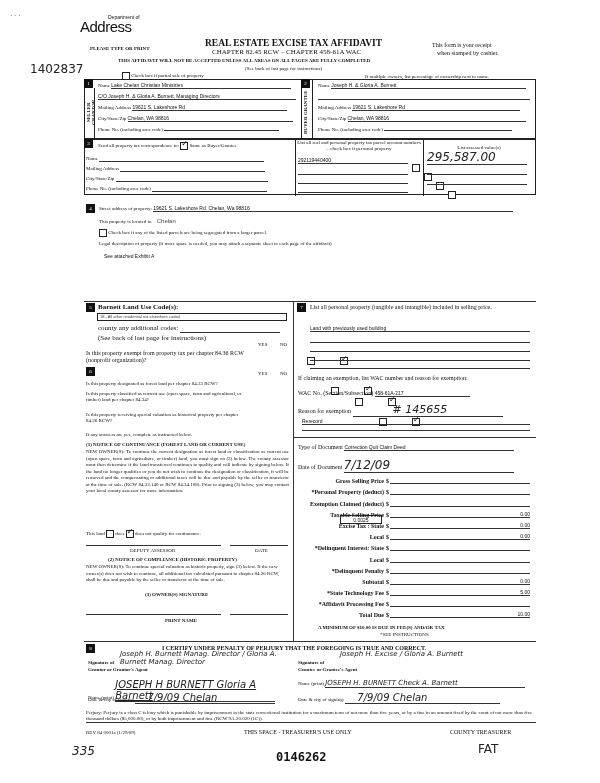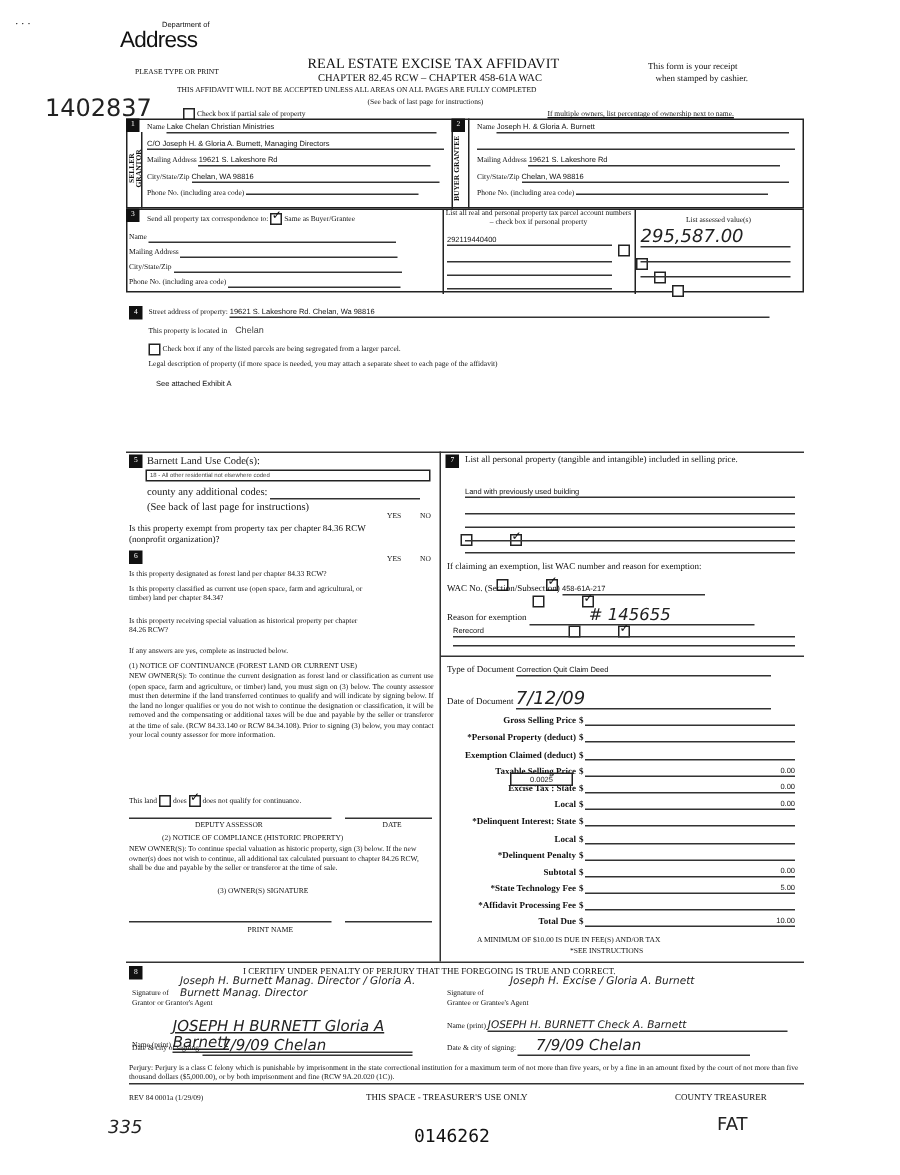--- a/index.html
+++ b/index.html
@@ -7,21 +7,21 @@
   .abs { position: absolute; }
   .sans { font-family: "Liberation Sans", sans-serif; }
   .hand { font-family: "DejaVu Sans", sans-serif; font-style: italic; color: #222; }
   .box { border: 1px solid #222; }
   .line { border-bottom: 1px solid #333; }
   .cb { display: inline-block; width: 8px; height: 8px; border: 1px solid #222; vertical-align: middle; position: relative; background: #fff; }
   .cb.checked::after { content: "✓"; position: absolute; left: 0px; top: -4px; font-size: 8px; }
   .t6 { font-size: 6px; }
   .t5 { font-size: 5px; }
   .t7 { font-size: 7px; }
-  .bold { font-weight: normal; }
+  .bold { font-weight: bold; }
   .marker { width: 9px; height: 9px; background: #111; color: #fff; font-size: 5px; text-align: center; line-height: 9px; }
   .vert { writing-mode: vertical-rl; transform: rotate(180deg); font-size: 5px; font-weight: bold; text-align: center; }
 </style>
 </head>
 <body>
 
 
 
 
 <div class="abs t7" style="left:10px;top:12px;">· ·  ·</div>
@@ -35,21 +35,21 @@
 
 
 <div class="abs bold" style="left:205px;top:38px;font-size:9.5px;">REAL ESTATE EXCISE TAX AFFIDAVIT</div>
 <div class="abs t7" style="left:212px;top:48px;">CHAPTER 82.45 RCW – CHAPTER 458-61A WAC</div>
 <div class="abs t6" style="left:432px;top:42px;">This form is your receipt</div>
 <div class="abs t6" style="left:437px;top:50px;">when stamped by cashier.</div>
 <div class="abs t5 bold" style="left:118px;top:58px;">THIS AFFIDAVIT WILL NOT BE ACCEPTED UNLESS ALL AREAS ON ALL PAGES ARE FULLY COMPLETED</div>
 <div class="abs t5" style="left:245px;top:66px;">(See back of last page for instructions)</div>
 
 
-<div class="abs hand" style="left:30px;top:62px;font-size:16px;font-style:normal;">1402837</div>
+<div class="abs hand" style="left:30px;top:62px;font-size:12px;font-style:normal;">1402837</div>
 
 <div class="abs t5" style="left:122px;top:72px;"><span class="cb"></span> <span>Check box if partial sale of property</span></div>
 <div class="abs t5" style="left:365px;top:74px;text-decoration:underline;">If multiple owners, list percentage of ownership next to name.</div>
 
 
 <div class="abs box" style="left:84px;top:79px;width:452px;height:60px;">
   <div class="abs" style="left:216px;top:0;width:1px;height:60px;background:#222;"></div>
 </div>
 <div class="abs marker" style="left:84px;top:79px;">1</div>
 <div class="abs vert" style="left:86px;top:90px;height:45px;width:8px;">SELLER GRANTOR</div>

